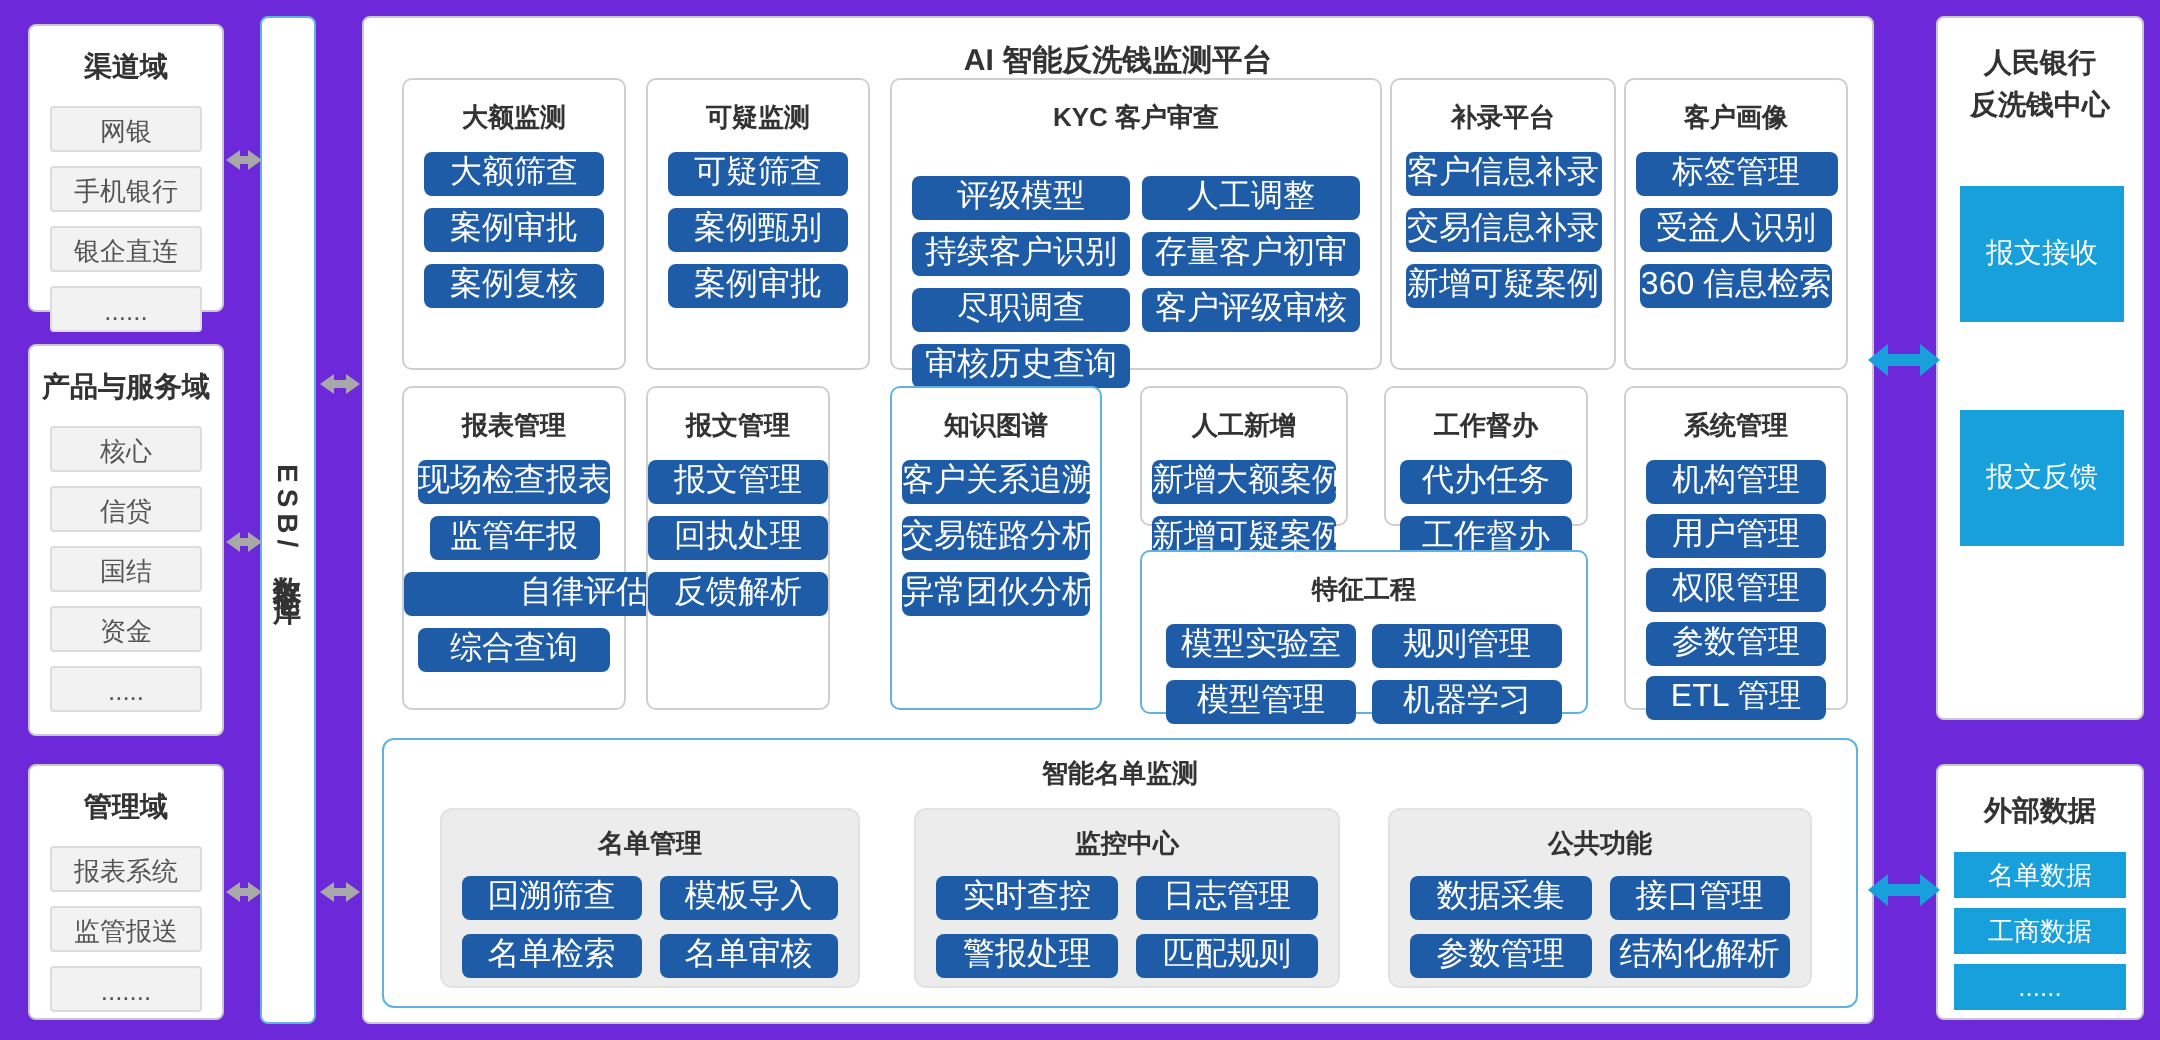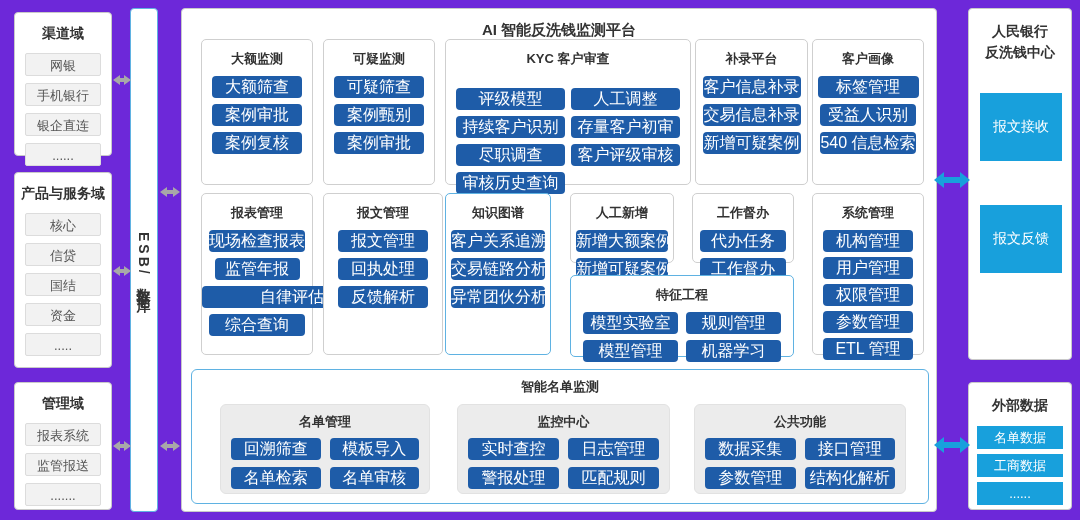--- a/index.html
+++ b/index.html
@@ -115,32 +115,32 @@
       <div class="m-title">补录平台</div>
       <span class="btn" style="width:98px;">客户信息补录</span>
       <span class="btn" style="width:98px;">交易信息补录</span>
       <span class="btn" style="width:98px;">新增可疑案例</span>
     </div>
 
     <div class="module" style="left:630px;top:30px;width:112px;height:146px;">
       <div class="m-title">客户画像</div>
       <span class="btn" style="width:101px;">标签管理</span>
       <span class="btn" style="width:96px;">受益人识别</span>
-      <span class="btn" style="width:96px;">540 信息检索</span>
+      <span class="btn" style="width:96px;">360 信息检索</span>
     </div>
 
     <div class="module" style="left:19px;top:184px;width:112px;height:162px;">
       <div class="m-title">报表管理</div>
       <span class="btn" style="width:96px;">现场检查报表</span>
       <span class="btn" style="width:85px;">监管年报</span>
       <span class="btn" style="width:96px;padding-left:42px;">自律评估</span>
       <span class="btn" style="width:96px;">综合查询</span>
     </div>
 
-    <div class="module" style="left:141px;top:184px;width:120px;height:162px;">
+    <div class="module" style="left:141px;top:184px;width:92px;height:162px;">
       <div class="m-title">报文管理</div>
       <span class="btn">报文管理</span>
       <span class="btn">回执处理</span>
       <span class="btn">反馈解析</span>
     </div>
 
     <div class="module blue-border" style="left:263px;top:184px;width:106px;height:162px;">
       <div class="m-title">知识图谱</div>
       <span class="btn" style="width:94px;">客户关系追溯</span>
       <span class="btn" style="width:94px;">交易链路分析</span>

